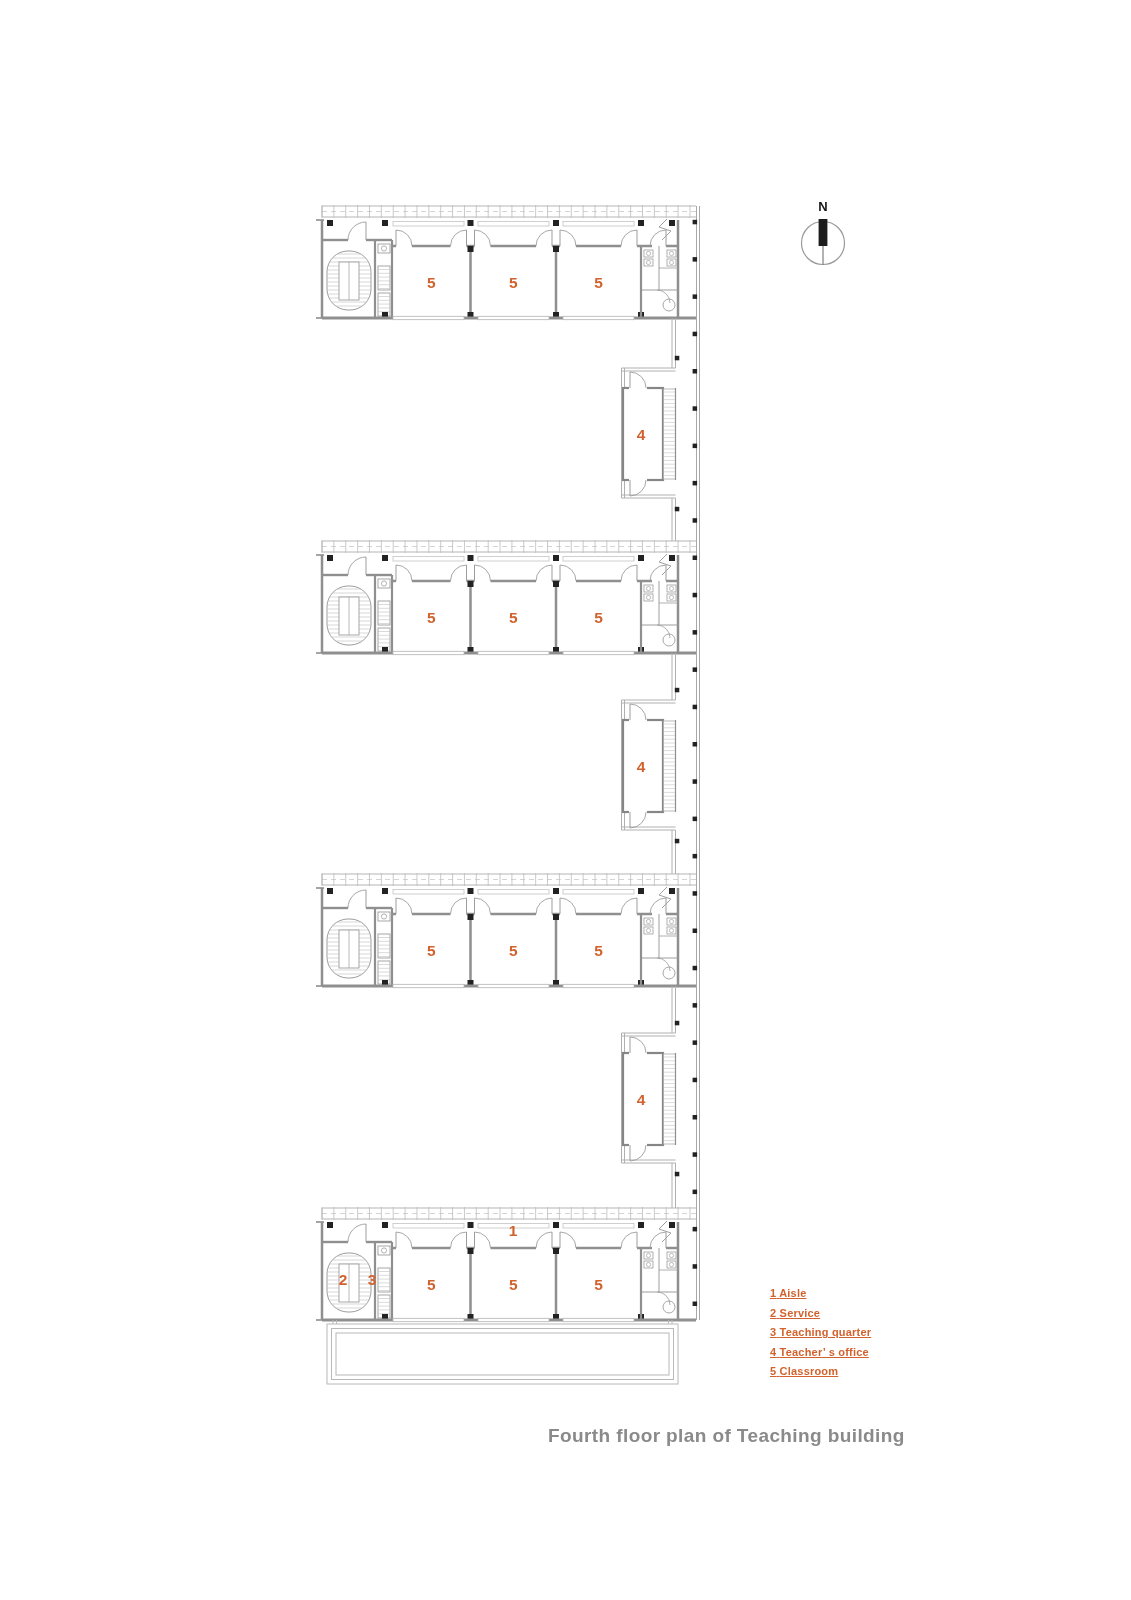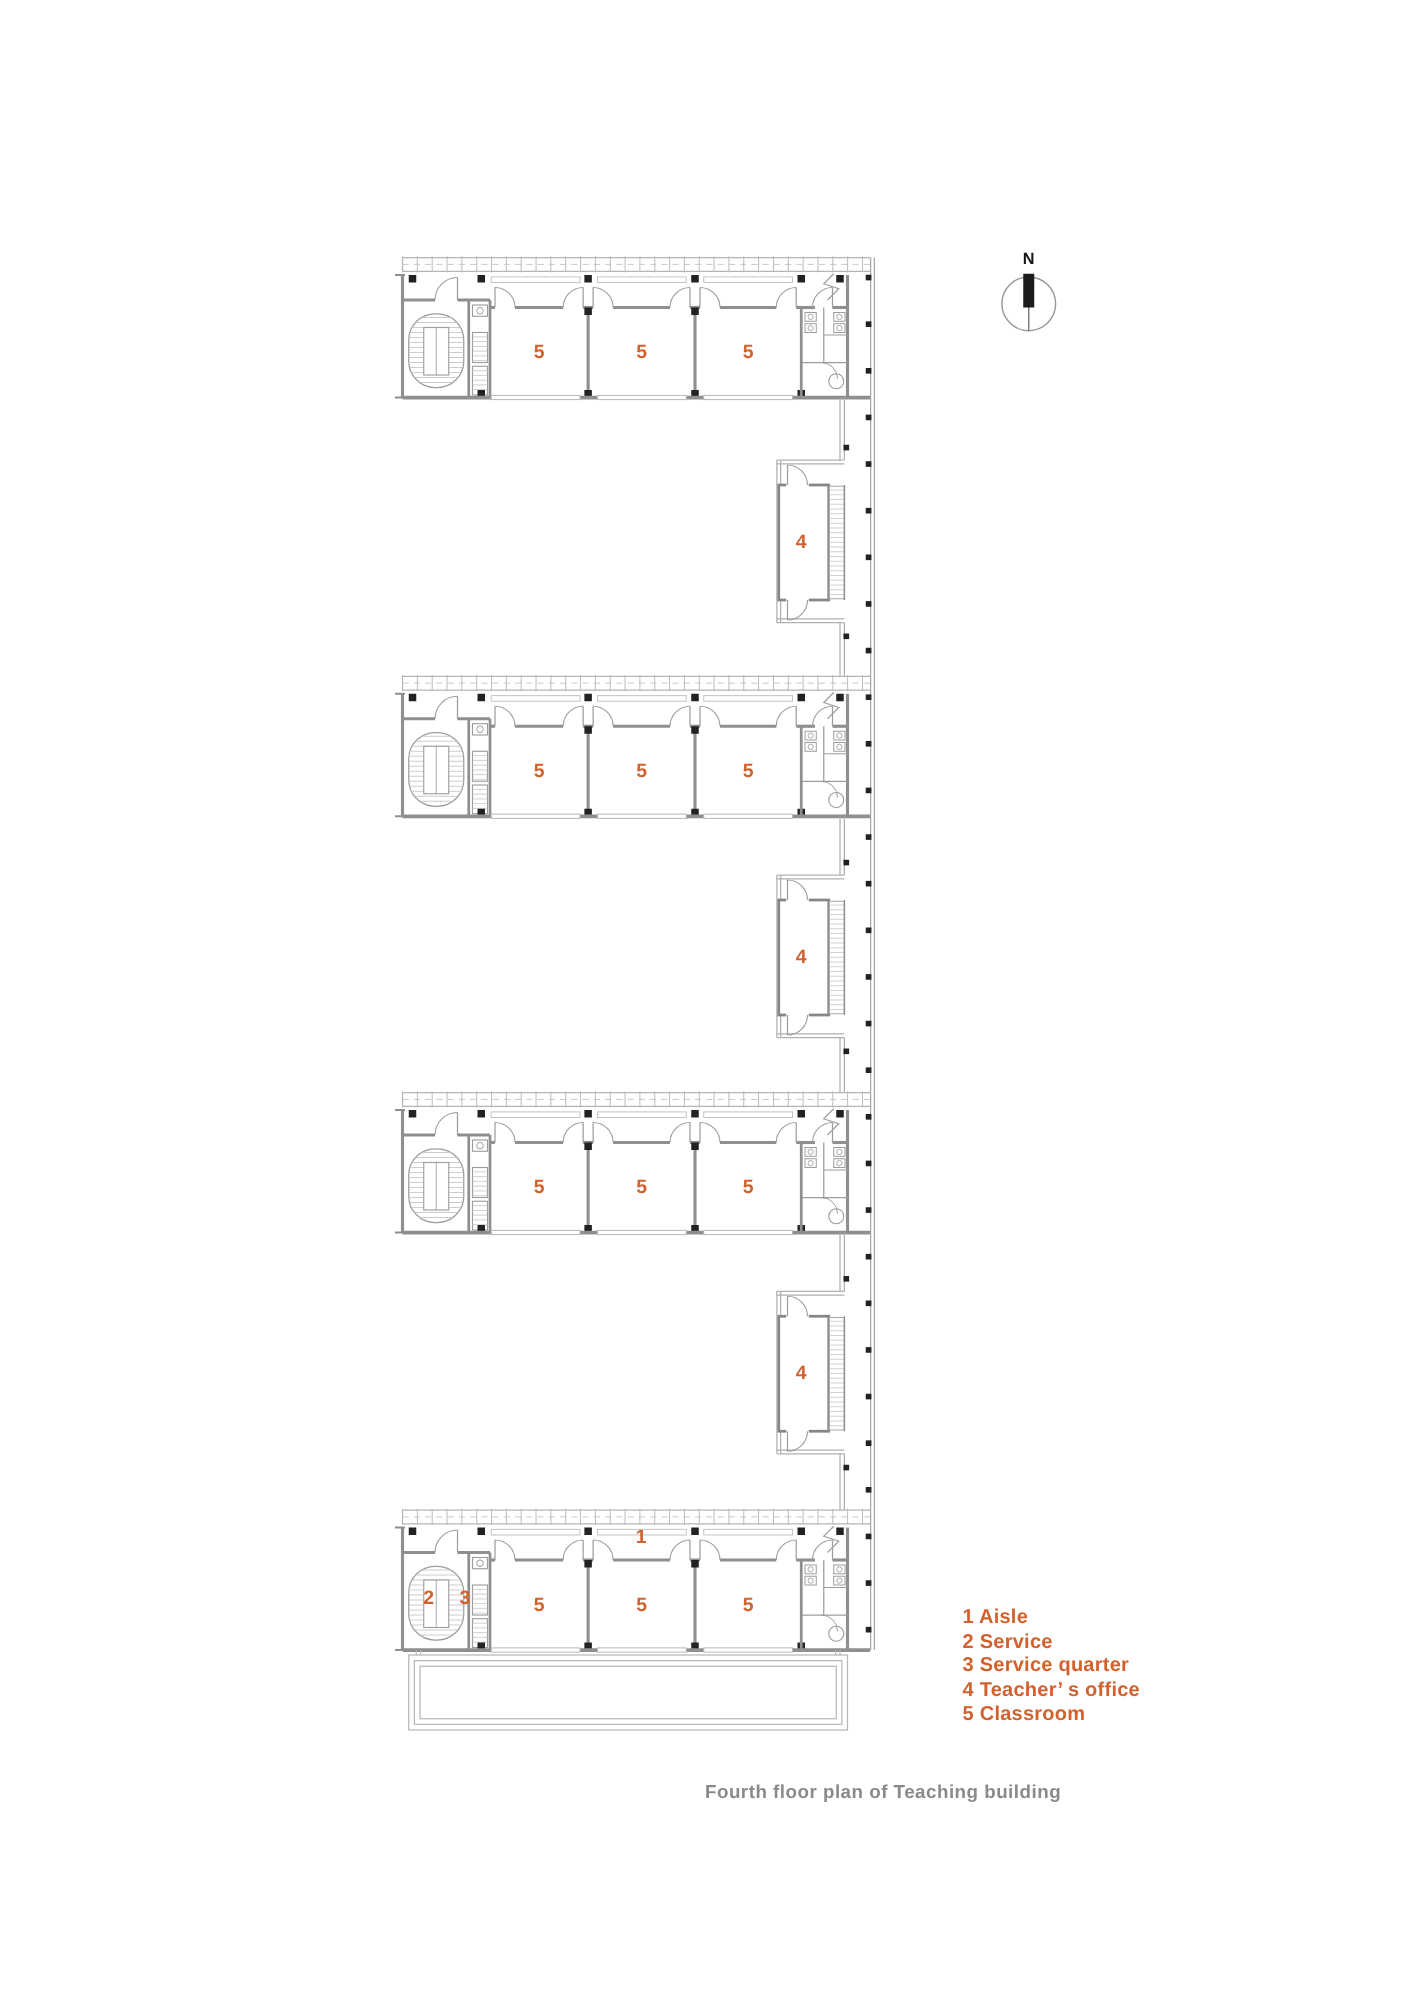--- a/index.html
+++ b/index.html
@@ -3,26 +3,26 @@
 <meta charset="utf-8">
 <style>
   html,body{margin:0;padding:0;}
   body{
     width:1131px;height:1600px;background:#ffffff;position:relative;overflow:hidden;
     font-family:"Liberation Sans", sans-serif;
   }
   #plan-svg{position:absolute;left:0;top:0;}
   .legend{
     position:absolute;left:770px;top:1284px;
-    font-size:16px;font-weight:600;line-height:19.6px;letter-spacing:.2px;
+    font-size:11px;font-weight:600;line-height:19.6px;letter-spacing:.2px;text-decoration:underline;
   }
   .legend-item span{white-space:pre;}
   .plan-title{
-    position:absolute;left:564px;top:1425px;
-    font-size:15px;font-weight:600;letter-spacing:.4px;color:#8a8a8a;
+    position:absolute;left:548px;top:1425px;
+    font-size:19px;font-weight:600;letter-spacing:.4px;color:#8a8a8a;
   }
   .room-label{font-family:"Liberation Sans",sans-serif;font-size:15.5px;font-weight:600;}
   .north-n{font-family:"Liberation Sans",sans-serif;font-size:13px;font-weight:700;}
 </style>
 </head>
 <body>
 
 <svg id="plan-svg" width="1131" height="1600" viewBox="0 0 1131 1600">
     <g>
       <line x1="322" y1="206" x2="696" y2="206" stroke="#b5b5b5" stroke-width="1"></line>
@@ -799,18 +799,18 @@
       <circle cx="823" cy="243" r="21.5" fill="none" stroke="#9a9a9a" stroke-width="1.2"></circle>
       <line x1="823" y1="221.5" x2="823" y2="264.5" stroke="#666" stroke-width="1"></line>
       <rect x="818.6" y="219" width="8.8" height="27" fill="#1c1c1c"></rect>
       <text x="823" y="211" text-anchor="middle" fill="#161616" class="north-n">N</text>
     </g>
   </svg>
 
 <div class="legend" id="legend" style="color: rgb(210, 98, 45);">
     <div class="legend-item"><span>1</span> <span>Aisle</span></div>
     <div class="legend-item"><span>2</span> <span>Service</span></div>
-    <div class="legend-item"><span>3</span> <span>Service quarter</span></div>
+    <div class="legend-item"><span>3</span> <span>Teaching quarter</span></div>
     <div class="legend-item"><span>4</span> <span>Teacher’ s office</span></div>
     <div class="legend-item"><span>5</span> <span>Classroom</span></div>
   </div>
 
 <div class="plan-title" style="color: rgb(138, 138, 138);">Fourth floor plan of Teaching building</div>
 
 </body></html>

